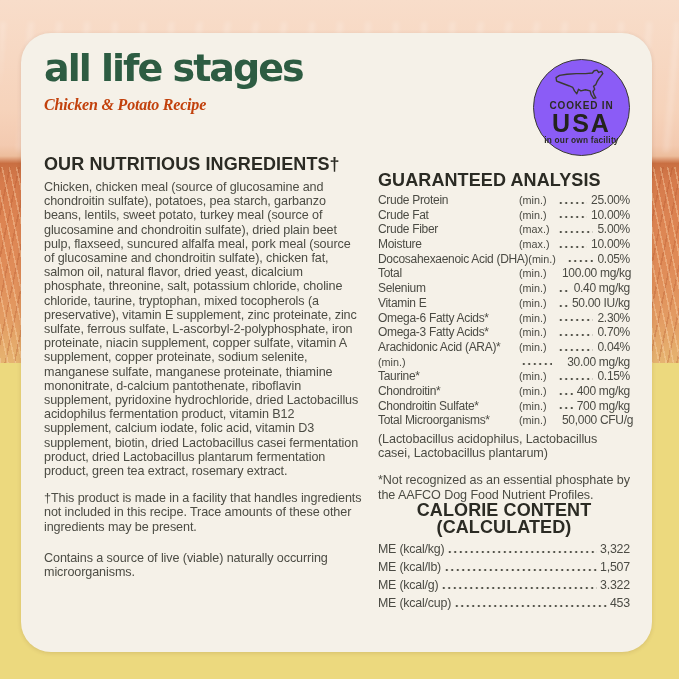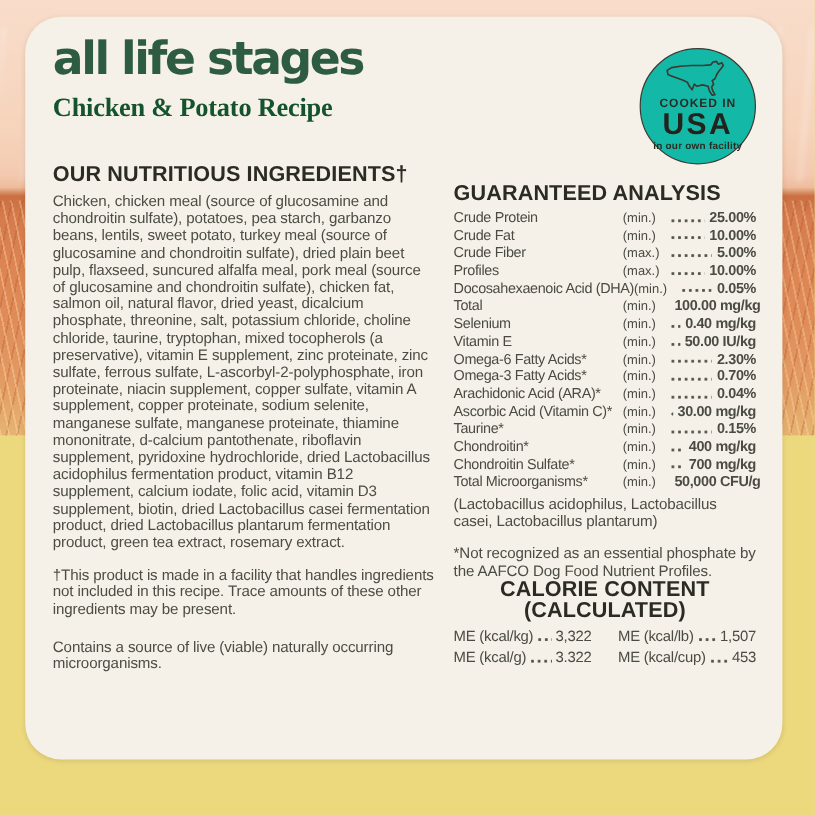--- a/index.html
+++ b/index.html
@@ -13,31 +13,31 @@
     background:repeating-linear-gradient(95deg,rgba(255,255,255,.18) 0 6px,rgba(255,255,255,0) 6px 28px);
     filter:blur(2px);}
   .bg-top::after{content:"";position:absolute;top:46%;bottom:0;left:0;right:0;
     background:
       repeating-linear-gradient(78deg,rgba(255,224,185,.35) 0 1.5px,rgba(255,224,185,0) 1.5px 7px),
       repeating-linear-gradient(102deg,rgba(176,80,40,.28) 0 1.5px,rgba(176,80,40,0) 1.5px 9px);
     filter:blur(.4px);}
   .bg-bottom{position:absolute;top:363px;left:0;right:0;bottom:0;background:#ecd97e;}
 
   
-  .card{position:absolute;left:21px;top:14px;width:631px;height:619px;background:#f5f1e8;
+  .card{position:absolute;left:21px;top:33px;width:631px;height:619px;background:#f5f1e8;
     border-radius:30px;box-shadow:0 1px 4px rgba(90,50,20,.15);}
 
   .title{position:absolute;left:23px;top:13px;font-family:"DejaVu Sans",sans-serif;
     font-weight:800;font-size:38px;letter-spacing:-2px;color:#2d5c42;}
   .subtitle{position:absolute;left:23px;top:63px;font-family:"Liberation Serif",serif;
-    font-weight:700;font-size:22px;letter-spacing:-0.2px;color:#14532d;}
+    font-weight:700;font-size:16px;letter-spacing:-0.2px;color:#c2410c;font-style:italic;}
 
   
   .badge{position:absolute;left:512px;top:26px;width:97px;height:97px;border:1.5px solid #3a3a32;
-    border-radius:50%;background:#14b8a6;display:flex;flex-direction:column;align-items:center;box-sizing:border-box;}
+    border-radius:50%;background:#8b5cf6;display:flex;flex-direction:column;align-items:center;box-sizing:border-box;}
   .badge svg{margin-top:9px;}
   .badge-l1{font-size:10px;font-weight:700;letter-spacing:.8px;color:#2b2b24;margin-top:1px;}
   .badge-l2{font-size:25px;font-weight:800;letter-spacing:2px;color:#23231d;line-height:24px;}
   .badge-l3{font-size:8.3px;font-weight:700;letter-spacing:.2px;color:#2b2b24;}
 
   
   .col-left{position:absolute;left:23px;top:123px;width:318px;}
   .col-right{position:absolute;left:357px;top:123px;width:252px;}
 
   h2{margin:0;font-size:18px;font-weight:700;color:#2b2b24;letter-spacing:.1px;line-height:17px;}
@@ -47,26 +47,26 @@
   .ing-foot{margin-bottom:17px;}
 
   .ga-head{margin-top:16px;margin-bottom:4px;}
   .ga-rows{width:100%;}
   .ga-row{display:grid;grid-template-columns:minmax(141px,max-content) 37px 1fr auto;
     align-items:baseline;height:14.7px;font-size:12px;letter-spacing:-0.3px;color:#4b4b44;}
   .ga-label{white-space:nowrap;}
   .ga-basis{font-size:10.8px;letter-spacing:0;color:#4b4b44;}
   .leader{align-self:stretch;margin:0 4px 0 2px;
     background:radial-gradient(circle,#55554c 1.05px,rgba(0,0,0,0) 1.5px) left bottom 3px / 5.5px 4px repeat-x;}
-  .ga-value{justify-self:end;white-space:nowrap;font-weight:bold;}
+  .ga-value{justify-self:end;white-space:nowrap;}
   .ga-micro{margin-top:4px;}
   .ga-foot{margin-top:13px;}
 
   .cal-head{margin-bottom:6px;text-align:center;}
-  .cal-grid{display:grid;grid-template-columns:1fr 1fr;column-gap:22px;row-gap:3px;}
+  .cal-grid{display:grid;grid-template-columns:1fr;column-gap:22px;row-gap:3px;}
   .cal-cell{display:flex;align-items:baseline;font-size:12.4px;letter-spacing:-0.2px;color:#4b4b44;height:15px;}
   .cal-leader{flex:1;align-self:stretch;margin:0 3px;
     background:radial-gradient(circle,#55554c 1.05px,rgba(0,0,0,0) 1.5px) left bottom 3px / 5.5px 4px repeat-x;}
 </style>
 </head>
 <body>
 
 <div class="stage">
   <div class="bg-top"></div>
   <div class="bg-bottom"></div>
@@ -107,21 +107,21 @@
             <span class="leader"></span>
             <span class="ga-value">10.00%</span>
           </div>
           <div class="ga-row">
             <span class="ga-label">Crude Fiber</span>
             <span class="ga-basis">(max.)</span>
             <span class="leader"></span>
             <span class="ga-value">5.00%</span>
           </div>
           <div class="ga-row">
-            <span class="ga-label">Profiles</span>
+            <span class="ga-label">Moisture</span>
             <span class="ga-basis">(max.)</span>
             <span class="leader"></span>
             <span class="ga-value">10.00%</span>
           </div>
           <div class="ga-row">
             <span class="ga-label">Docosahexaenoic Acid (DHA)</span>
             <span class="ga-basis">(min.)</span>
             <span class="leader"></span>
             <span class="ga-value">0.05%</span>
           </div>
@@ -155,21 +155,20 @@
             <span class="leader"></span>
             <span class="ga-value">0.70%</span>
           </div>
           <div class="ga-row">
             <span class="ga-label">Arachidonic Acid (ARA)*</span>
             <span class="ga-basis">(min.)</span>
             <span class="leader"></span>
             <span class="ga-value">0.04%</span>
           </div>
           <div class="ga-row">
-            <span class="ga-label">Ascorbic Acid (Vitamin C)*</span>
             <span class="ga-basis">(min.)</span>
             <span class="leader"></span>
             <span class="ga-value">30.00 mg/kg</span>
           </div>
           <div class="ga-row">
             <span class="ga-label">Taurine*</span>
             <span class="ga-basis">(min.)</span>
             <span class="leader"></span>
             <span class="ga-value">0.15%</span>
           </div>

